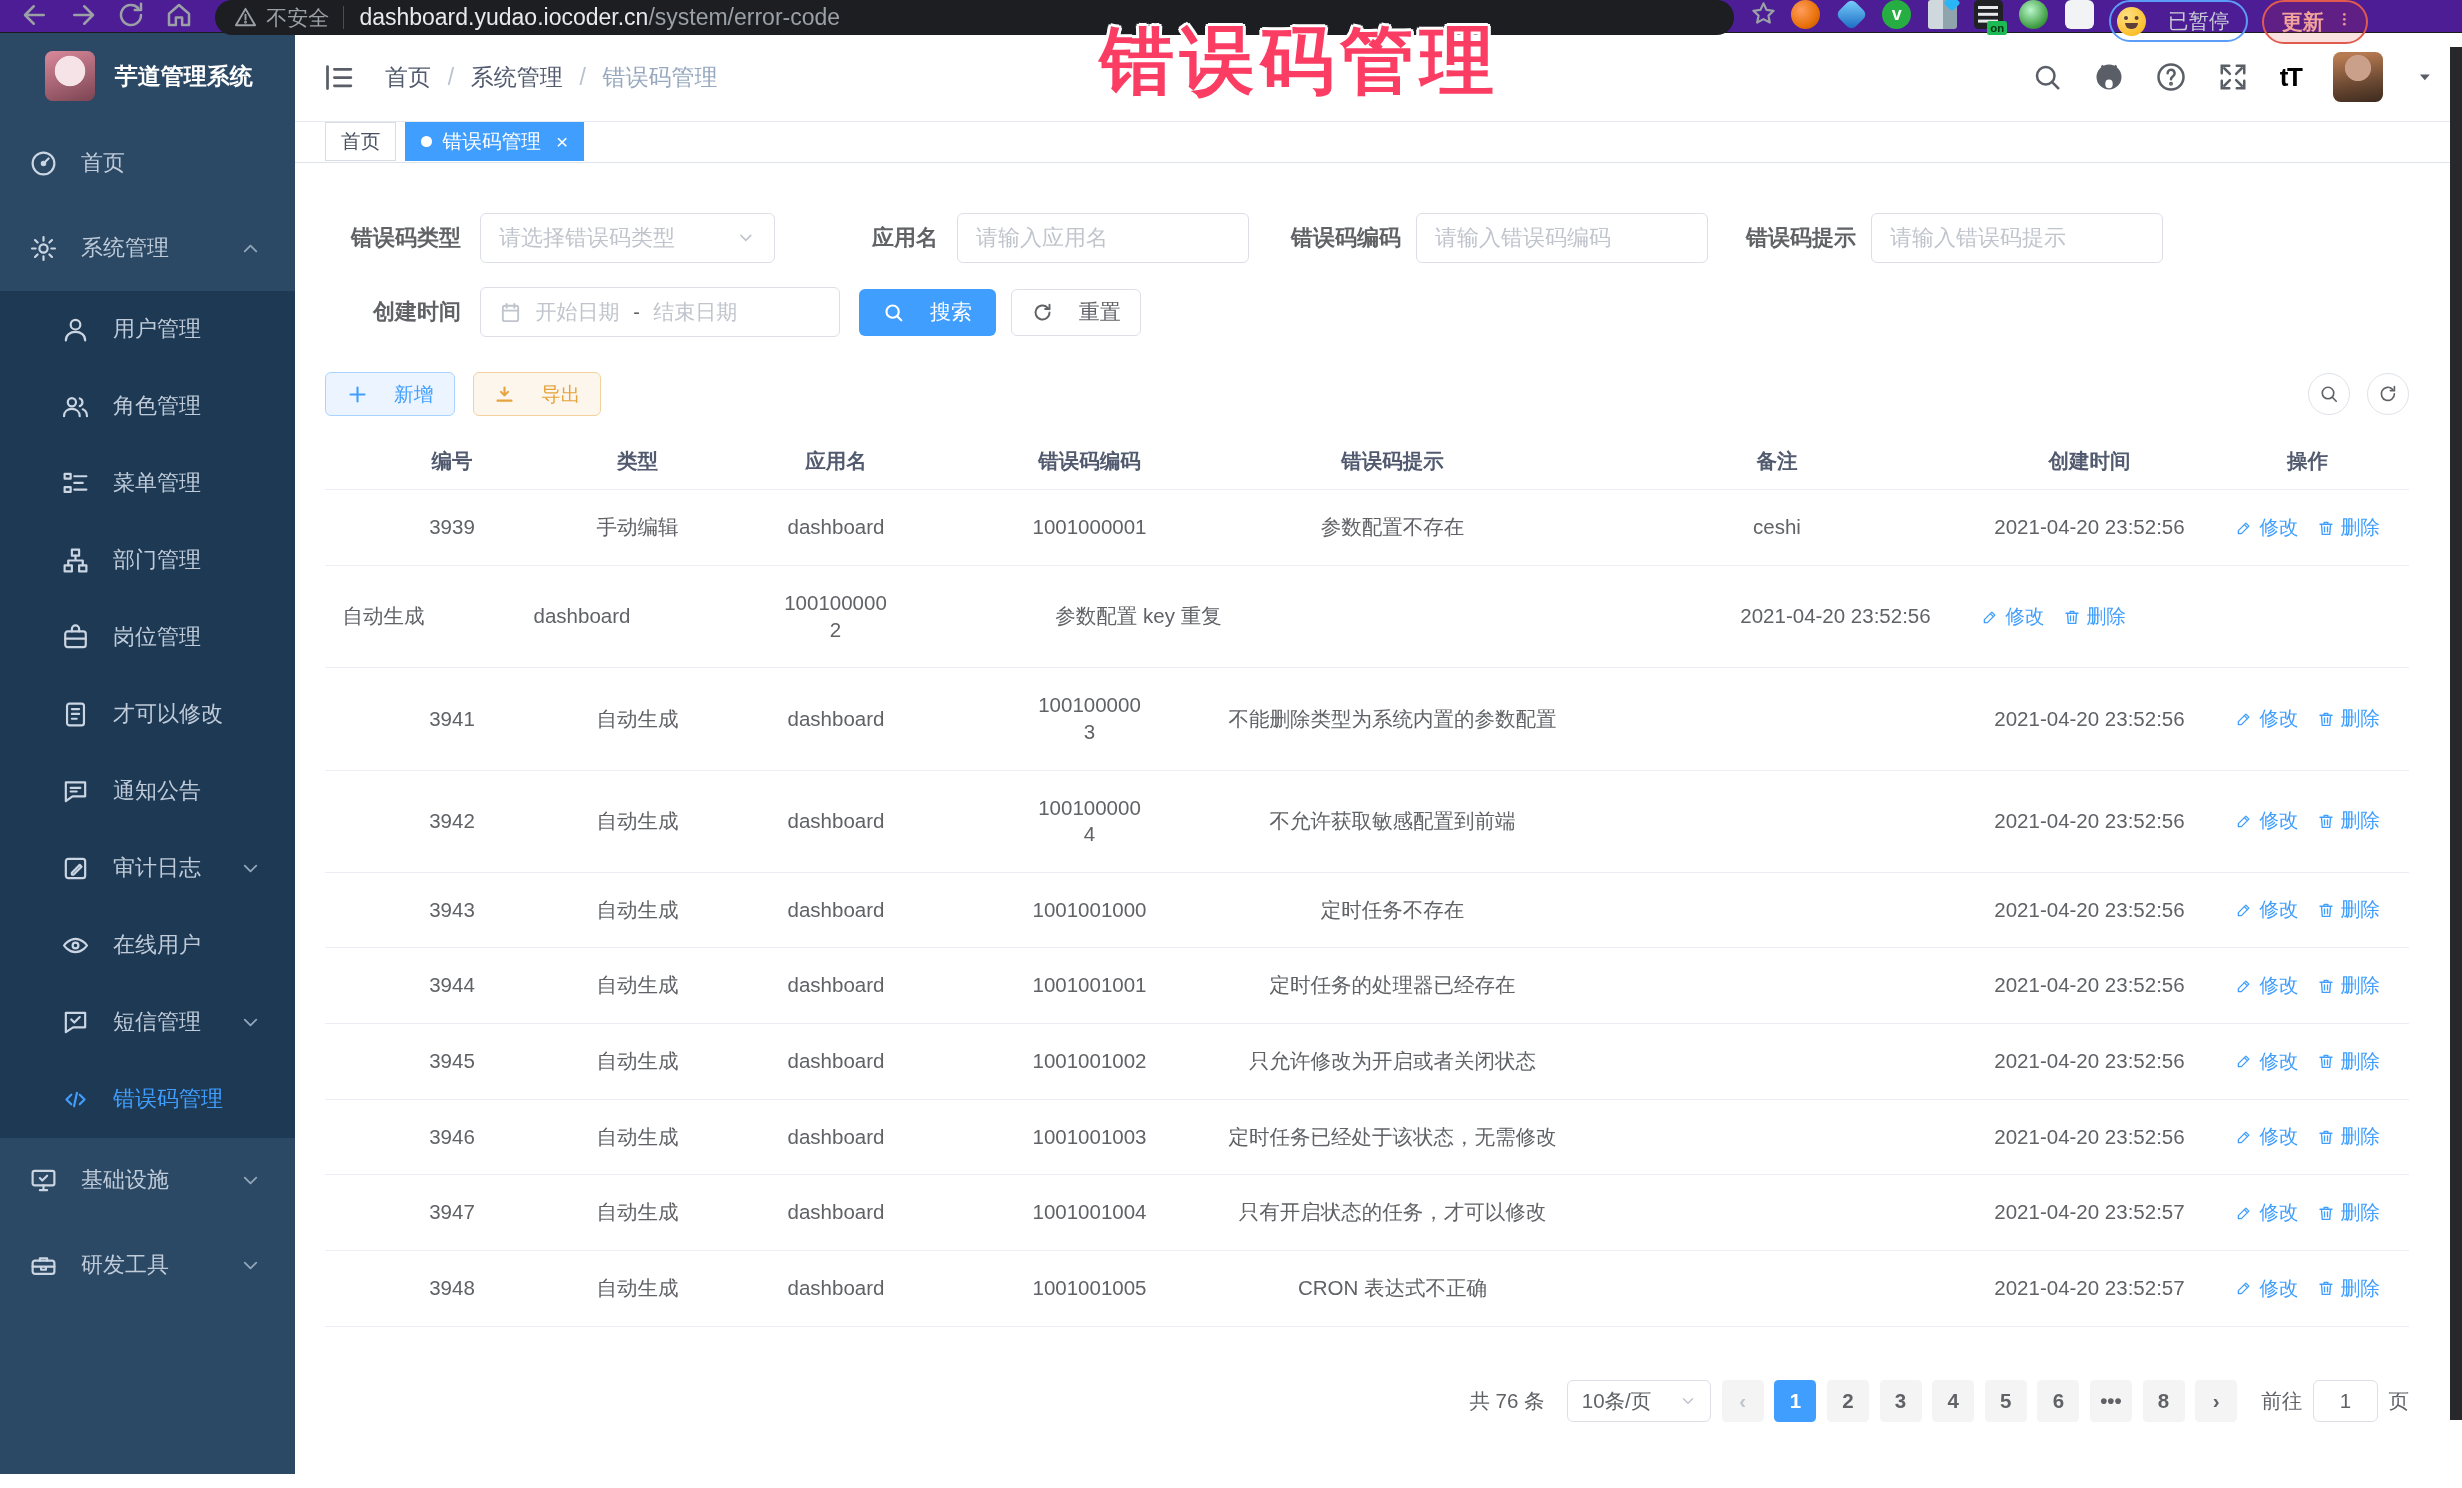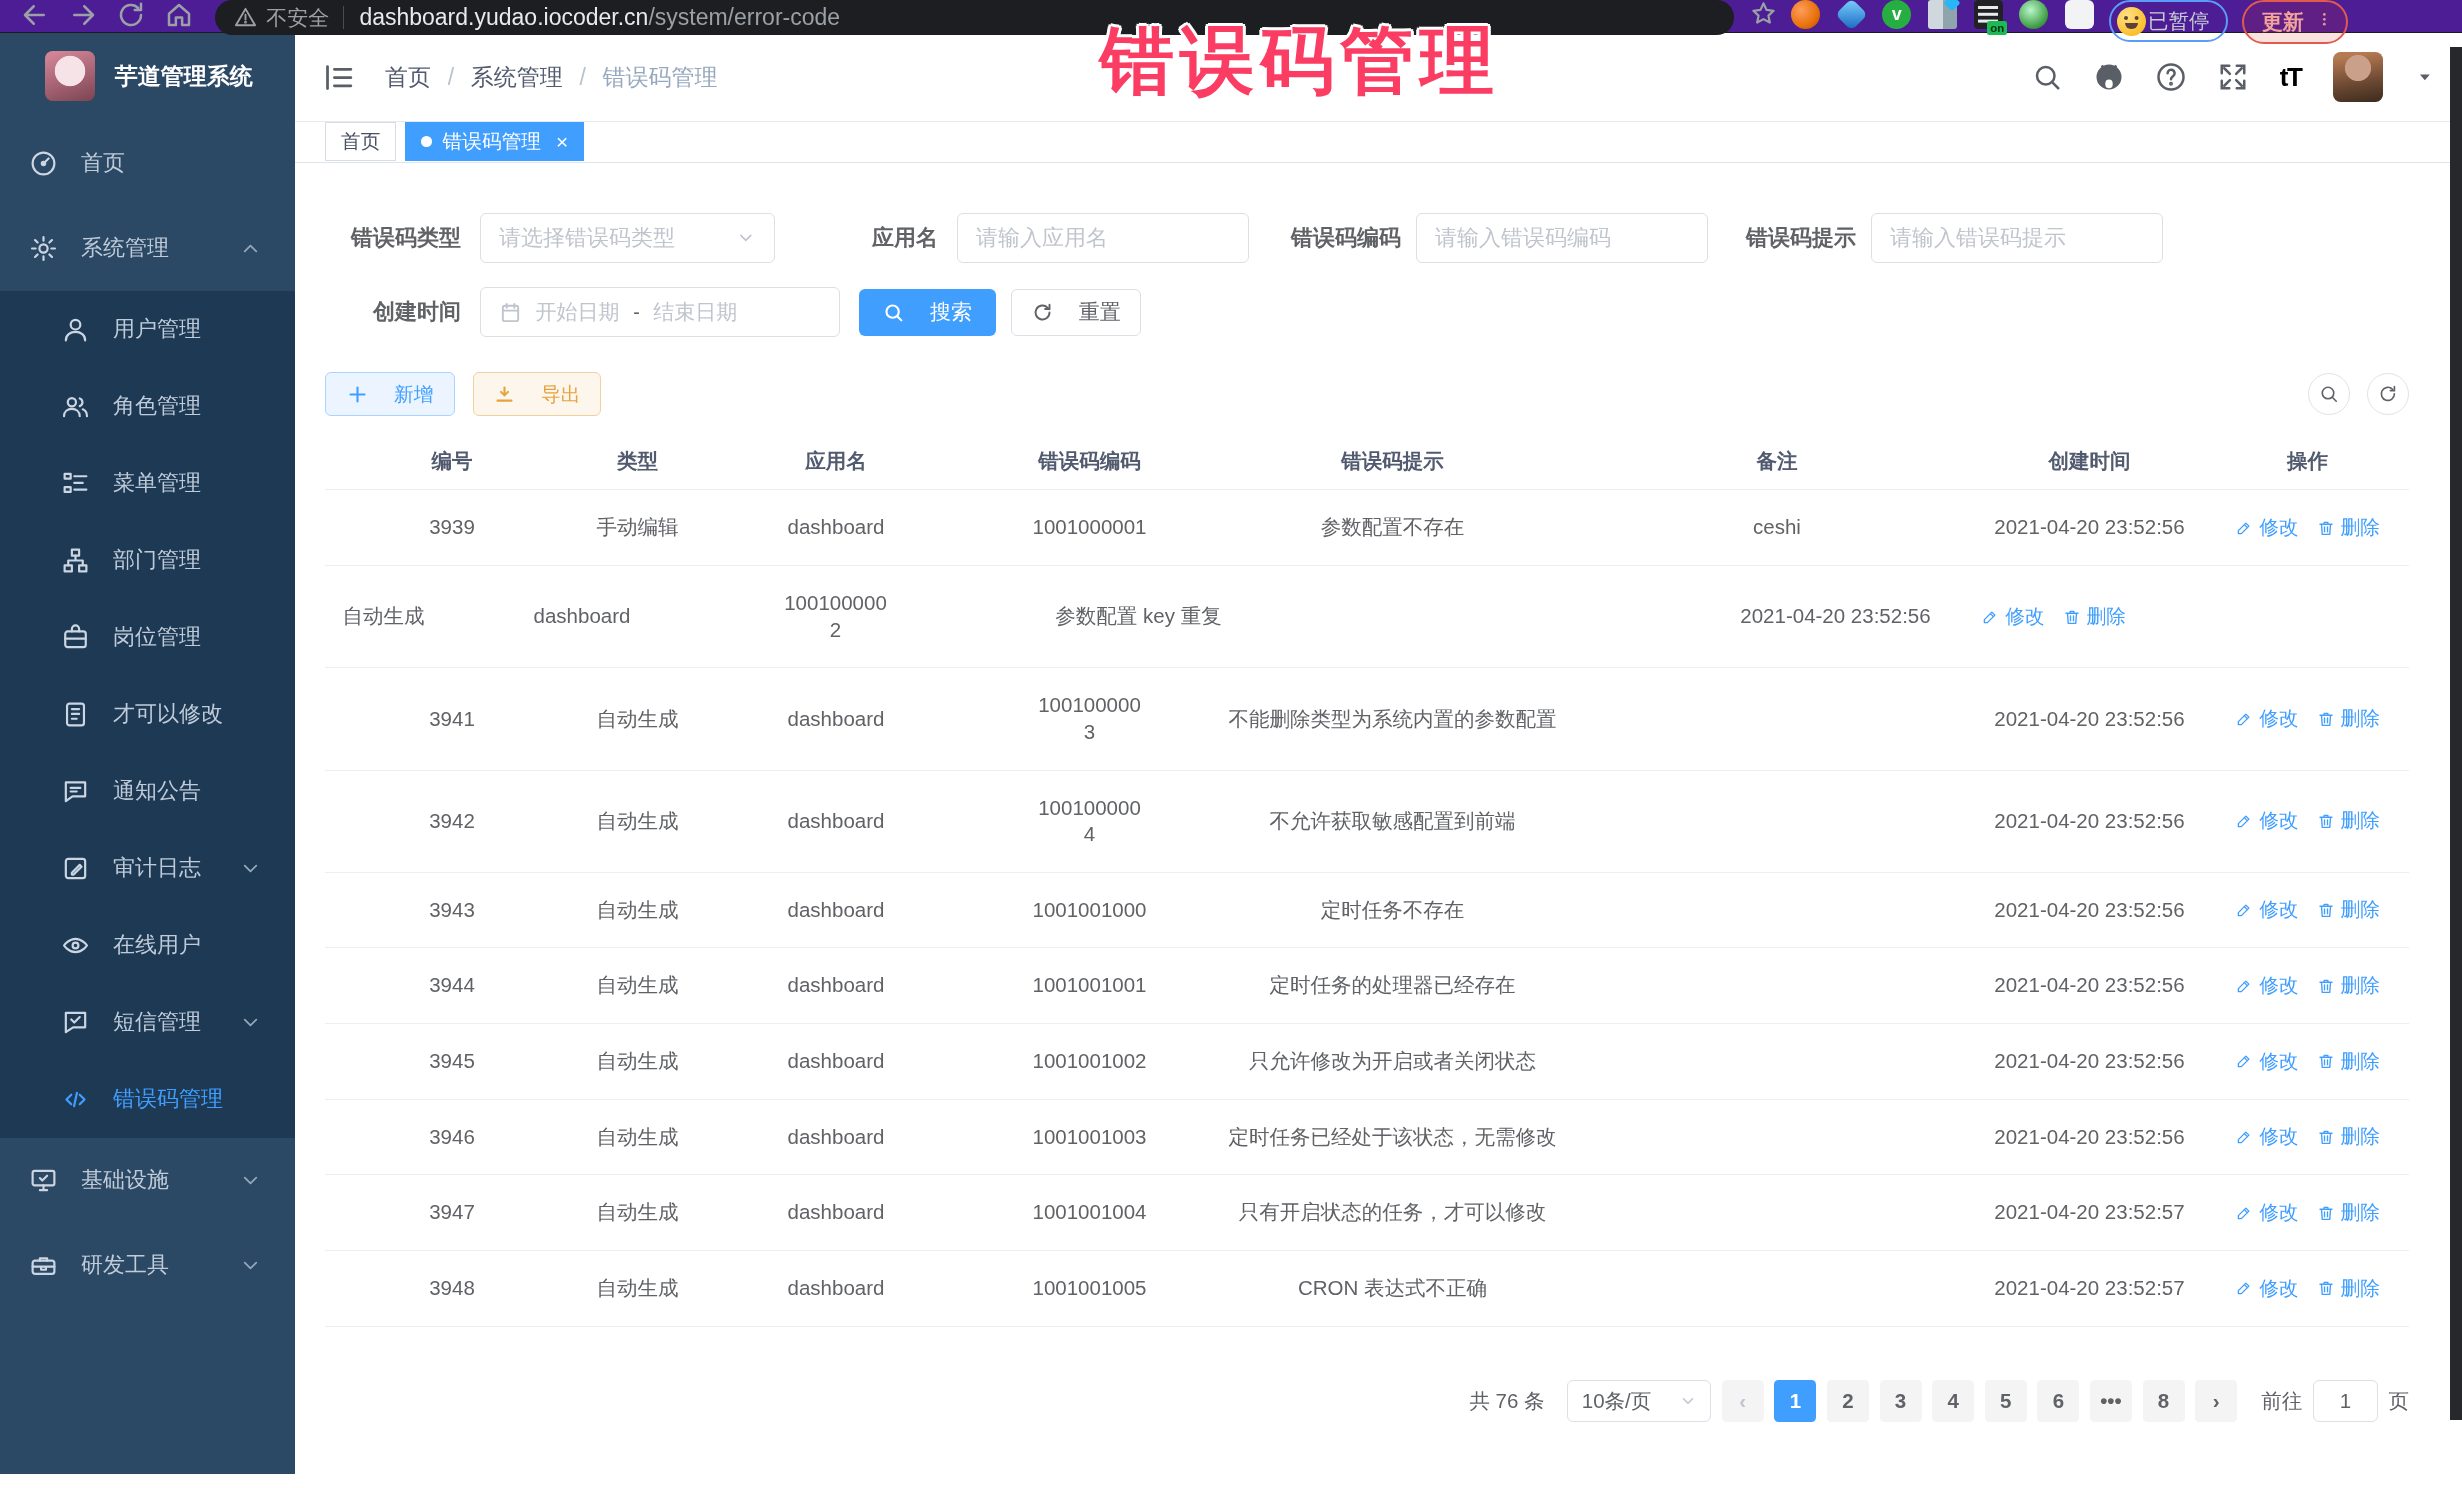--- a/index.html
+++ b/index.html
@@ -24,21 +24,21 @@
   .ext-orange{border-radius:50%;background:radial-gradient(circle at 35% 35%,#ff9d5c,#e8710a 60%,#b34d00)}
   .ext-gem{background:linear-gradient(135deg,#7fd4ff,#1565c0);transform:rotate(45deg);width:23px;height:23px;margin:0 3px}
   .ext-green{border-radius:50%;background:#27ae42;color:#fff;font-weight:bold;font-size:18px;display:flex;align-items:center;justify-content:center}
   .ext-squares{background:linear-gradient(90deg,#cfd8dc 50%,#90a4ae 50%);border-radius:3px}
   .ext-squares:after{content:"";position:absolute;right:-1.5px;top:-3px;width:12px;height:12px;background:#29b6f6;border-radius:2.3px;transform:rotate(45deg)}
   .ext-dark{background:#202124;border-radius:4.5px}
   .ext-dark:before{content:"";position:absolute;left:4.5px;top:6px;width:19.7px;height:3px;background:#e8eaed;box-shadow:0 6.8px 0 #e8eaed,0 13.6px 0 #e8eaed}
   .ext-badge{position:absolute;right:-4.5px;bottom:-6px;background:#1db954;color:#04330f;font-size:11.4px;font-weight:bold;padding:0.8px 3px;border-radius:2.3px;line-height:1.1}
   .ext-spy{border-radius:50%;background:radial-gradient(circle at 40% 35%,#b9f6ca,#43a047 65%,#1b5e20)}
   .ext-puzzle{background:#f1f3f4;border-radius:6px}
-  .profile-chip{display:flex;align-items:center;gap:2px;border:2.3px solid #5b9cf8;border-radius:26px;padding:4.5px 16.7px 4.5px 6px;margin-right:13.6px;flex:none}
+  .profile-chip{display:flex;align-items:center;gap:22px;border:2.3px solid #5b9cf8;border-radius:26px;padding:4.5px 16.7px 4.5px 6px;margin-right:13.6px;flex:none}
   .emoji-face{width:29px;height:29px;border-radius:50%;background:radial-gradient(circle at 35% 30%,#ffe082,#fbc02d 70%,#f9a825);position:relative}
   .emoji-face:before{content:"";position:absolute;left:6.8px;top:9px;width:4.5px;height:4.5px;border-radius:50%;background:#5d4037;box-shadow:10.6px 0 0 #5d4037}
   .emoji-face:after{content:"";position:absolute;left:7.6px;top:16.7px;width:13.6px;height:6px;border-radius:0 0 9px 9px;background:#5d4037}
   .profile-label{color:#c7ccd4;font-size:20.5px;white-space:nowrap}
   .update-pill{display:flex;align-items:center;gap:12px;border:2.3px solid #e05a4e;border-radius:24px;padding:6px 13.6px 6px 18px;background:rgba(217,48,37,.14);flex:none}
   .update-label{color:#f2a49c;font-size:21px;font-weight:bold;white-space:nowrap}
   .kebab-ic{width:16.7px;height:23px;color:#e8948c}
 
   
   .app{display:flex;height:1441px}

